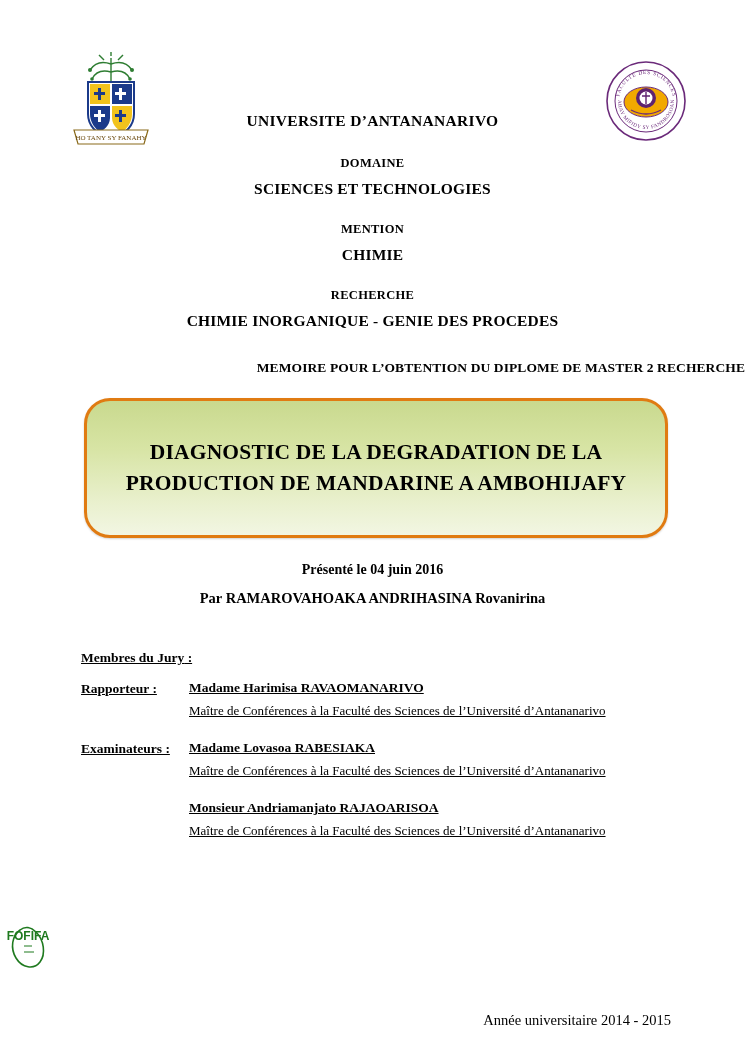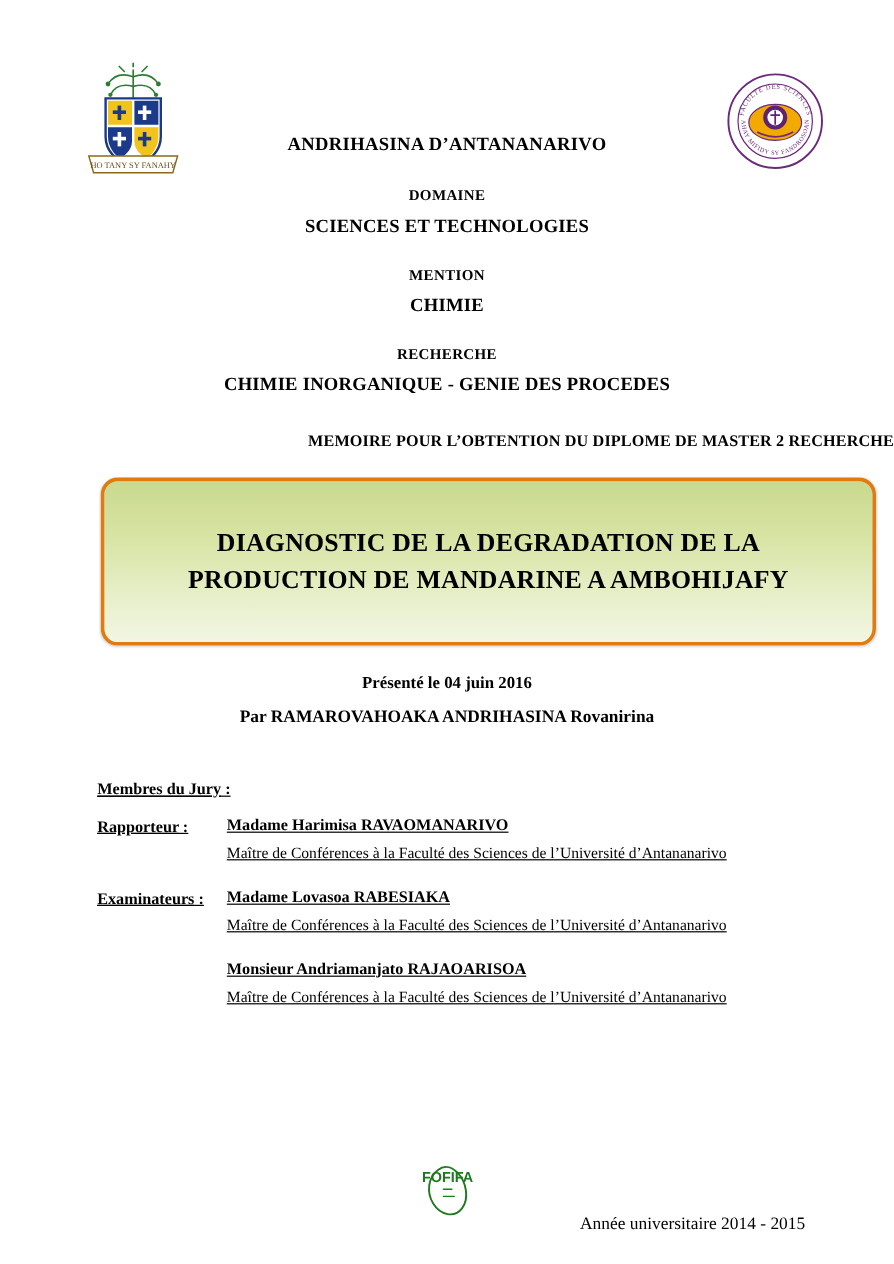--- a/index.html
+++ b/index.html
@@ -72,25 +72,25 @@
     letter-spacing: 0.1px;
     margin-top: 30px;
     text-align: right;
   }
 
   
   .title-box {
     position: absolute;
     left: 84px;
     top: 398px;
-    width: 646px;
+    width: 584px;
     height: 140px;
     box-sizing: border-box;
     border: 3px solid #e07b12;
-    border-radius: 14px;
+    border-radius: 26px;
     background: linear-gradient(to bottom, #c9d98e 0%, #d7e4a4 35%, #e9f0cd 75%, #f2f6e3 100%);
     display: flex;
     align-items: center;
     justify-content: flex-start;
     box-shadow: 0 1px 2px rgba(0,0,0,0.18);
   }
   .title-text {
     font-size: 21.5px;
     font-weight: bold;
     line-height: 1.42;
@@ -162,22 +162,22 @@
   .jury-sub {
     margin-left: 108px;
   }
   .jury-sub .jury-name { margin-top: 0; }
 
   
   .fofifa {
     position: absolute;
     left: 0;
     right: 0;
-    top: 957px;
-    text-align: center;
+    top: 912px;
+    text-align: left;
   }
   .year {
     position: absolute;
     right: 74px;
     top: 1012px;
     font-size: 14.5px;
   }
 </style>
 </head>
 <body>
@@ -244,21 +244,21 @@
       <ellipse cx="41" cy="42" rx="22" ry="15" fill="#f2a900"></ellipse>
       <ellipse cx="41" cy="42" rx="22" ry="15" fill="none" stroke="#6b2a7a" stroke-width="1"></ellipse>
       <circle cx="41" cy="38" r="10" fill="#5e2370"></circle>
       <circle cx="41" cy="38" r="6.5" fill="#ffffff"></circle>
       <path d="M41 32 L41 44 M37 36 L45 36" stroke="#5e2370" stroke-width="1.4"></path>
       <path d="M26 50 Q41 58 56 50" stroke="#6b2a7a" stroke-width="1.4" fill="none"></path>
     </svg>
   </div>
 
   <div class="header-block">
-    <div class="univ-title">ANDRIHASINA D’ANTANANARIVO</div>
+    <div class="univ-title">UNIVERSITE D’ANTANANARIVO</div>
     <div class="lbl-small">DOMAINE</div>
     <div class="lbl-big">SCIENCES ET TECHNOLOGIES</div>
     <div class="gap-1"></div>
     <div class="lbl-small">MENTION</div>
     <div class="lbl-big">CHIMIE</div>
     <div class="gap-2"></div>
     <div class="lbl-small">RECHERCHE</div>
     <div class="lbl-big">CHIMIE INORGANIQUE - GENIE DES PROCEDES</div>
     <div class="memoire-line">MEMOIRE POUR L’OBTENTION DU DIPLOME DE MASTER 2 RECHERCHE</div>
   </div>

